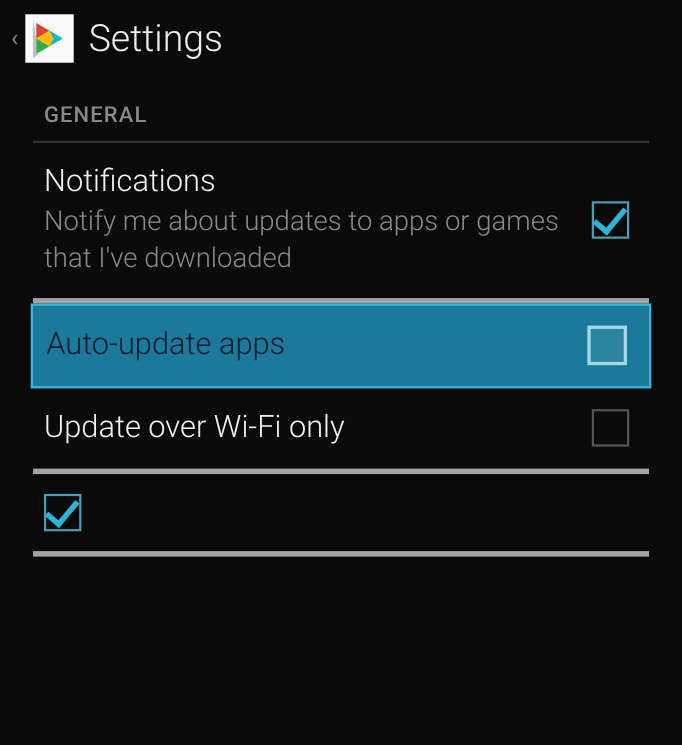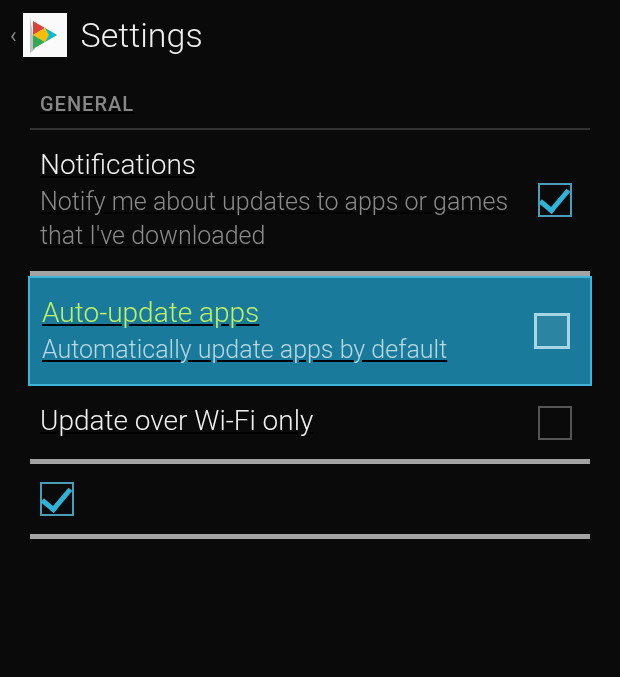--- a/index.html
+++ b/index.html
@@ -37,21 +37,20 @@
       top: 2px;
       left: 4px;
     }
     .header-title {
       color: #eee;
       font-size: 34px;
       font-weight: 300;
     }
     .content {
       padding: 0 30px;
-      text-decoration: underline;
     }
     .section-header {
       color: #888;
       font-size: 20px;
       font-weight: 500;
       letter-spacing: 1px;
       padding: 22px 10px 12px 10px;
       border-bottom: 2px solid #333;
     }
     .setting-row {
@@ -61,21 +60,21 @@
       border-bottom: 5px solid #a3a3a3;
       position: relative;
     }
     .setting-row.highlighted {
       background: #197a9b;
       border: 2px solid #3db5db;
       margin: 0 -2px;
       padding: 18px 12px;
     }
     .setting-row.highlighted .setting-title {
-      color: #bef264;
+      color: #0f172a;
     }
     .setting-row.highlighted .setting-desc {
       color: #b8d8e2;
     }
     .setting-text {
       flex: 1;
       padding-right: 20px;
     }
     .setting-title {
       color: #f0f0f0;
@@ -143,21 +142,20 @@
     <div class="setting-text">
       <div class="setting-title">Notifications</div>
       <div class="setting-desc">Notify me about updates to apps or games that I've downloaded</div>
     </div>
     <div class="checkbox checked"></div>
   </div>
 
   <div class="setting-row highlighted">
     <div class="setting-text">
       <div class="setting-title">Auto-update apps</div>
-      <div class="setting-desc">Automatically update apps by default</div>
     </div>
     <div class="checkbox highlighted-box"></div>
   </div>
 
   <div class="setting-row">
     <div class="setting-text">
       <div class="setting-title">Update over Wi-Fi only</div>
     </div>
     <div class="checkbox"></div>
   </div>

